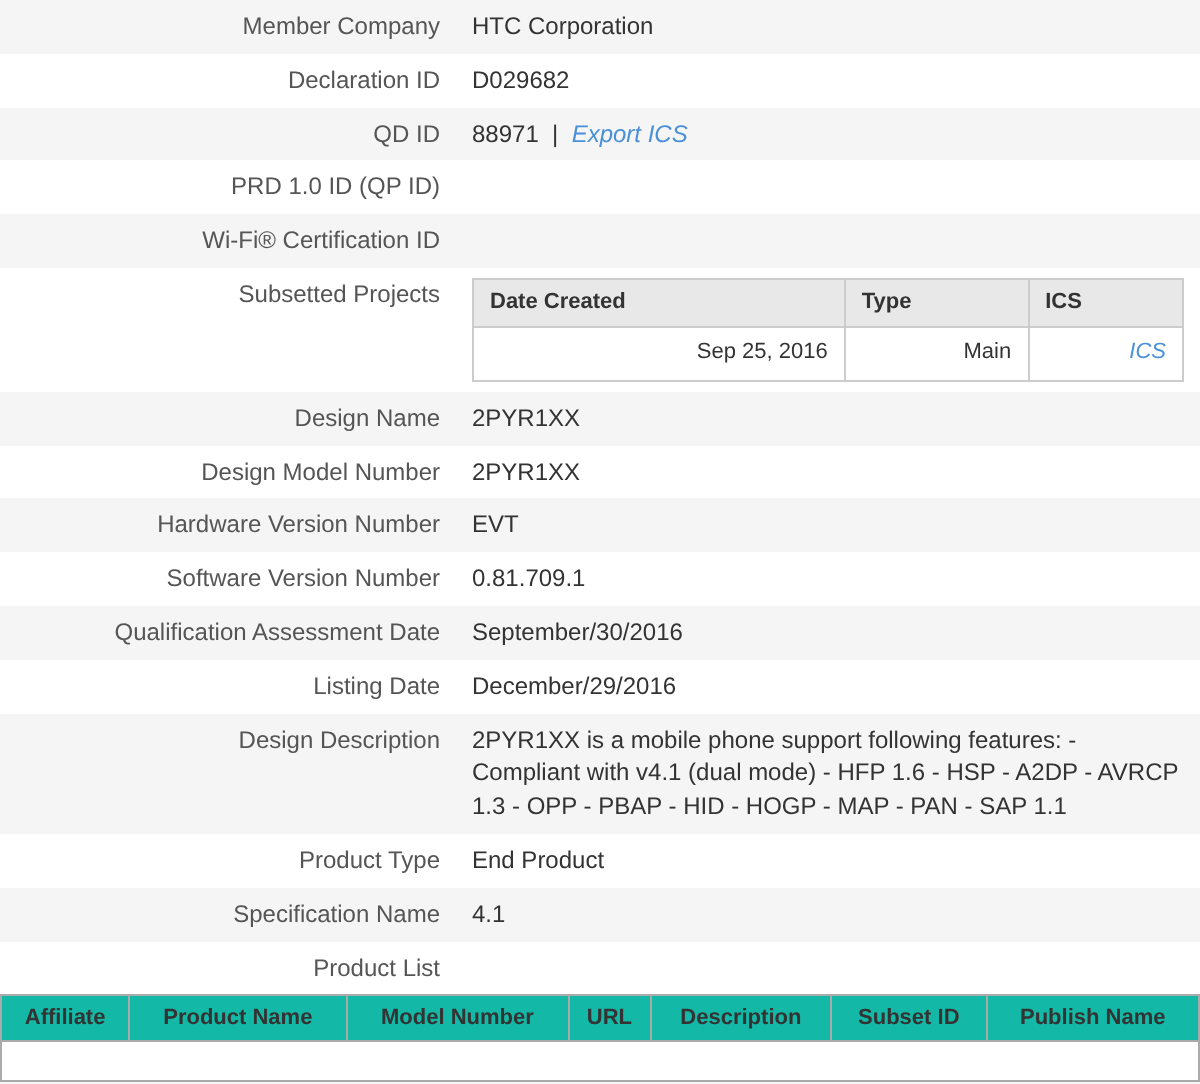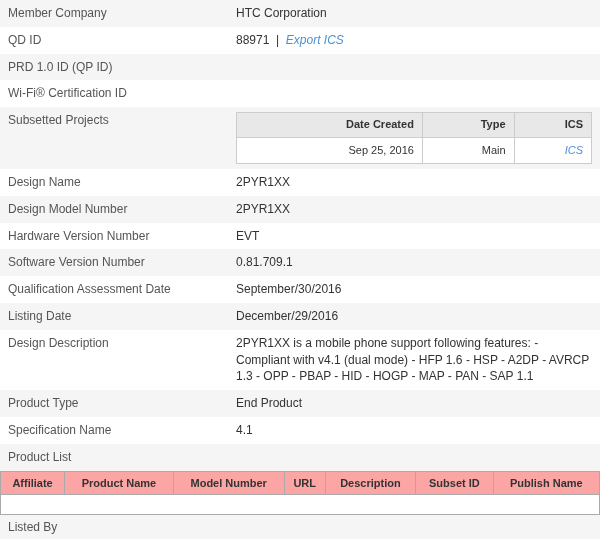--- a/index.html
+++ b/index.html
@@ -24,21 +24,21 @@
       vertical-align: top;
       line-height: 1.4;
     }
     .info-table tr:nth-child(odd) {
       background: #f5f5f5;
     }
     .info-table tr:nth-child(even) {
       background: #fff;
     }
     .label-cell {
-      text-align: left;
+      text-align: right;
       font-weight: normal;
       color: #555;
       width: 38%;
       white-space: nowrap;
     }
     .value-cell {
       color: #333;
       width: 62%;
       margin-left: 20px;
     }
@@ -49,38 +49,38 @@
     }
     .subsetted-table {
       width: 100%;
       border-collapse: collapse;
       border: 1px solid #ccc;
     }
     .subsetted-table th {
       background: #e8e8e8;
       border: 1px solid #ccc;
       padding: 4px 8px;
-      text-align: right;
+      text-align: left;
       font-weight: bold;
       font-size: 11px;
     }
     .subsetted-table td {
       border: 1px solid #ccc;
       padding: 4px 8px;
       text-align: right;
       font-size: 11px;
       background: #fff;
     }
     .product-list-header {
       width: 100%;
       border-collapse: collapse;
       border: 1px solid #aaa;
     }
     .product-list-header th {
-      background: #fca5a5;
+      background: #14b8a6;
       border: 1px solid #aaa;
       padding: 5px 4px;
       text-align: center;
       font-weight: bold;
       font-size: 11px;
     }
     .listed-by-section {
       width: 100%;
     }
     .listed-by-section tr td {
@@ -102,20 +102,24 @@
 <div class="outer-wrapper">
   <div class="main-container">
     <table class="info-table">
 
       <tbody>
           <tr>
         <td class="label-cell">Member Company</td>
         <td class="value-cell">HTC Corporation</td>
       </tr>
 
+      <tr>
+        <td class="label-cell">Declaration ID</td>
+        <td class="value-cell">D029682</td>
+      </tr>
 
       <tr>
         <td class="label-cell">QD ID</td>
         <td class="value-cell">
           <span>88971</span>
           &nbsp;|&nbsp;
           <a class="link" href="#">Export ICS</a>
         </td>
       </tr>
 

